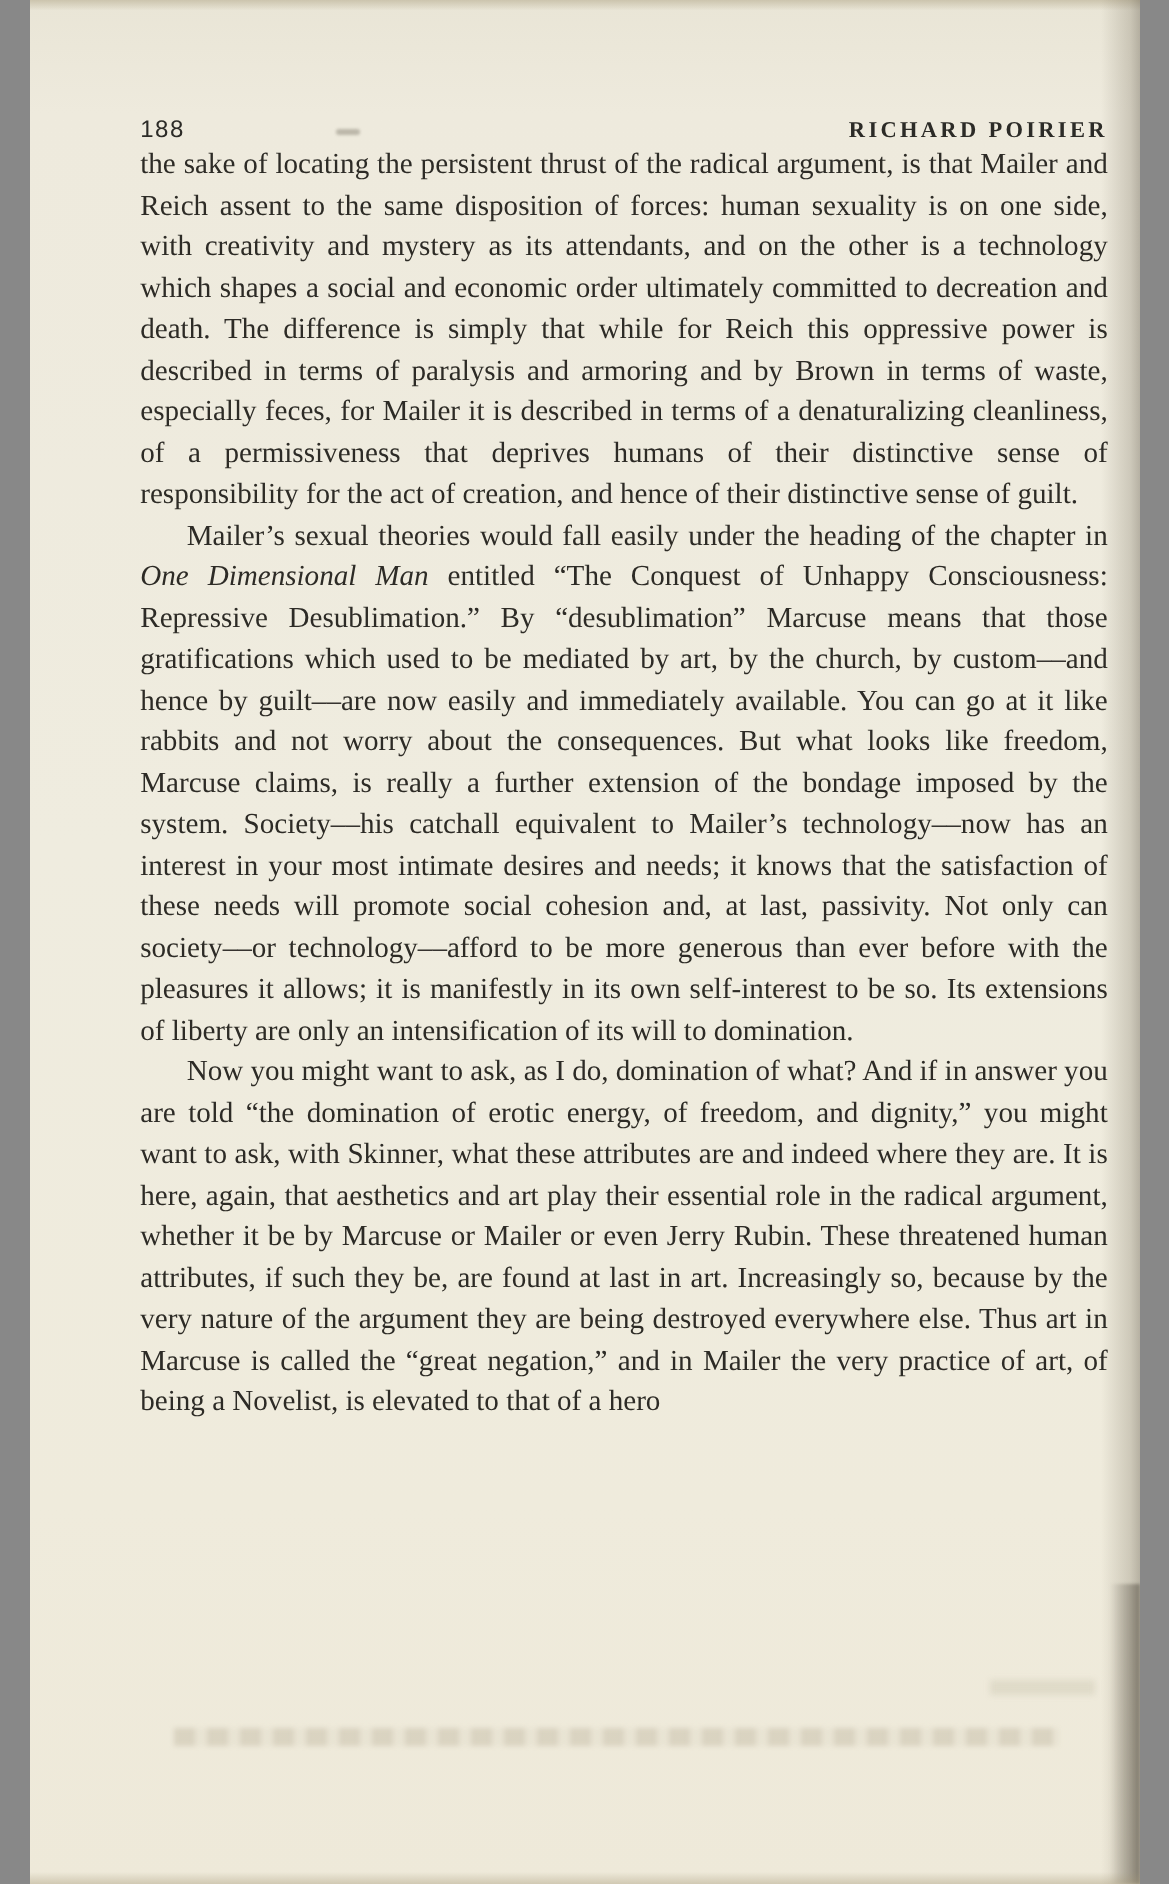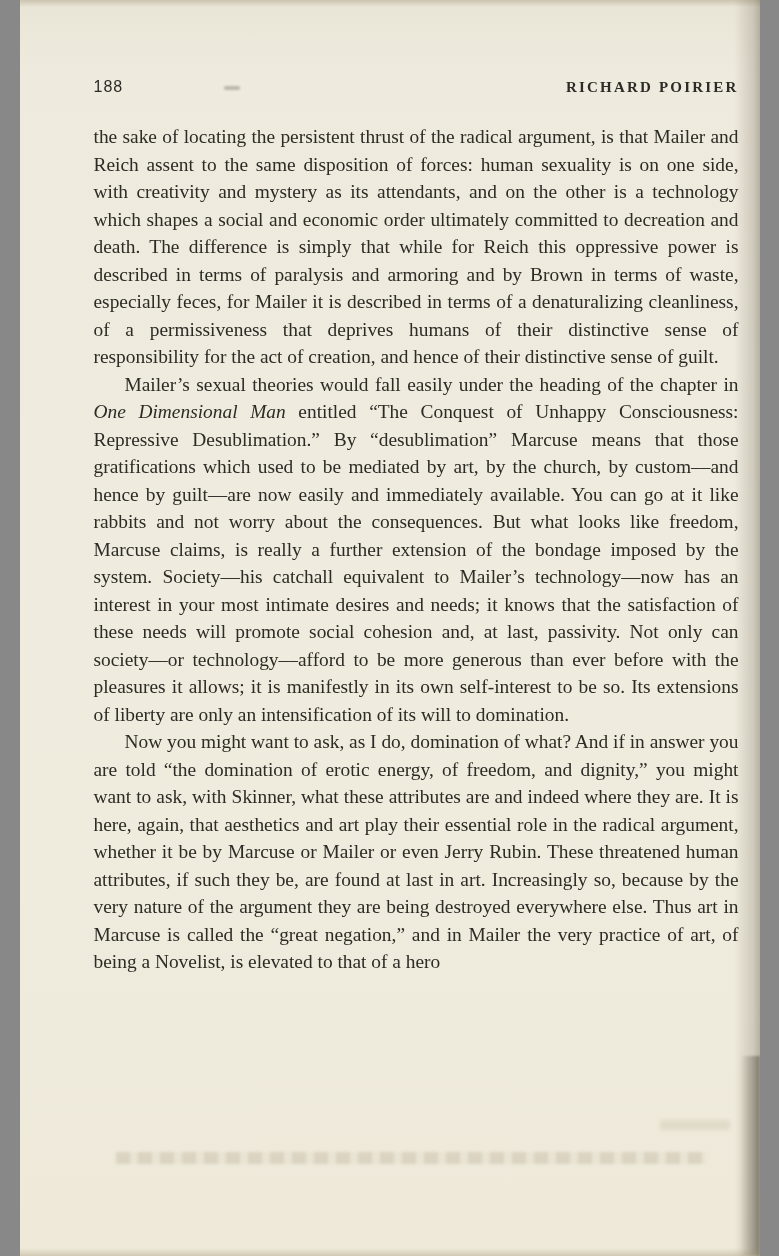--- a/index.html
+++ b/index.html
@@ -76,21 +76,20 @@
     font-weight: 500;
     letter-spacing: 1px;
   }
   .running-title {
     font-size: 15px;
     font-weight: 700;
     letter-spacing: 2.2px;
     font-family: Liberation Serif, serif;
   }
   .body-text {
-    margin-top: 27px;
     font-size: 19.4px;
     line-height: 27.5px;
     color: #2d2b26;
     text-align: justify;
   }
   .body-text p {
     margin: 0;
   }
   .body-text p.indent {
     text-indent: 31px;

